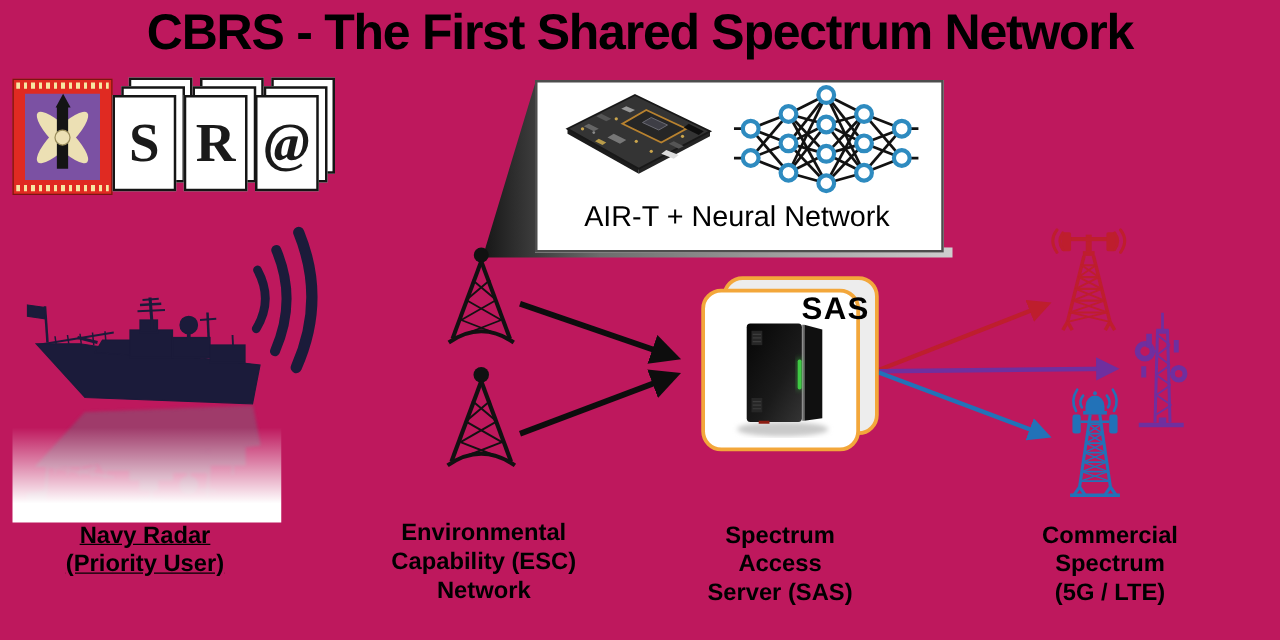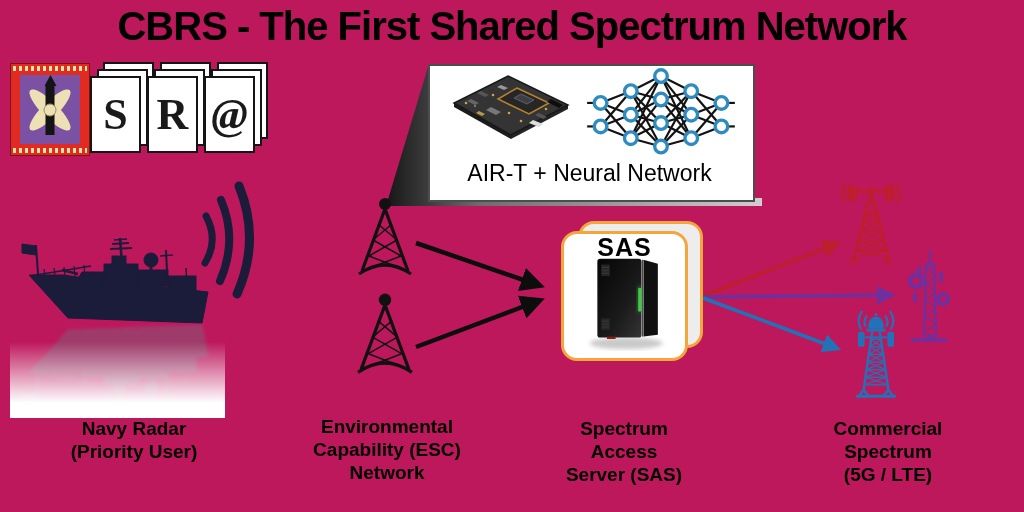--- a/index.html
+++ b/index.html
@@ -25,21 +25,21 @@
   .card{position:absolute;width:47px;height:73px;background:#fff;border:2.5px solid #151515;}
   .card.l2{left:13px;top:0;} .card.l1{left:6.5px;top:7px;}
   .card.l0{left:0;top:14px;display:flex;align-items:center;justify-content:center;
       font-family:"Liberation Serif","DejaVu Serif",serif;font-weight:bold;font-size:44px;color:#1a1a1a;}
   
   .airt-box{left:428px;top:64px;width:323px;height:134px;background:#fff;border:2.5px solid #4d4d4d;}
   .airt-caption{left:428px;top:160px;width:323px;text-align:center;font-size:23px;font-weight:normal;}
   
   .sas-back{left:578px;top:221px;width:119px;height:121px;background:#ededed;border:3px solid var(--orange,#f3a73b);border-radius:16px;}
   .sas-front{left:561px;top:231px;width:121px;height:124px;background:#fff;border:3px solid var(--orange,#f3a73b);border-radius:16px;}
-  .sas-label{left:561px;top:233px;width:127px;text-align:center;font-size:25px;font-weight:bold;letter-spacing:1px;}
+  .sas-label{left:561px;top:233px;width:127px;text-align:center;font-size:25px;font-weight:bold;letter-spacing:1px;padding-left:44px;}
   
   .entity-label{text-align:center;font-weight:bold;font-size:19px;line-height:23px;}
   .fade{background:linear-gradient(180deg,rgba(255,255,255,0) 0%,#ffffff 80%);}
 </style>
 </head>
 <body>
 
 <div class="canvas">
 
   <div class="abs title">CBRS - The First Shared Spectrum Network</div>
@@ -408,21 +408,21 @@
       <g fill="none" stroke-width="2.6">
         <path d="M11,88 L6,95"></path>
           <path d="M11,88 L16,95"></path>
         <path d="M37,88 L42,95"></path>
           <path d="M37,88 L32,95"></path>
       </g>
       <line x1="3" y1="95" x2="45" y2="95" stroke-width="3"></line>
     </g>
   </svg>
 
-  <div class="abs entity-label" style="left:44px;top:417px;width:180px;">
+  <div class="abs entity-label" style="left:26px;top:417px;width:180px;text-decoration:underline;">
     <div>Navy Radar</div>
     <div>(Priority User)</div>
   </div>
   <div class="abs entity-label" style="left:292px;top:415px;width:190px;">
     <div>Environmental</div>
     <div>Capability (ESC)</div>
     <div>Network</div>
   </div>
   <div class="abs entity-label" style="left:534px;top:417px;width:180px;">
     <div>Spectrum</div>

